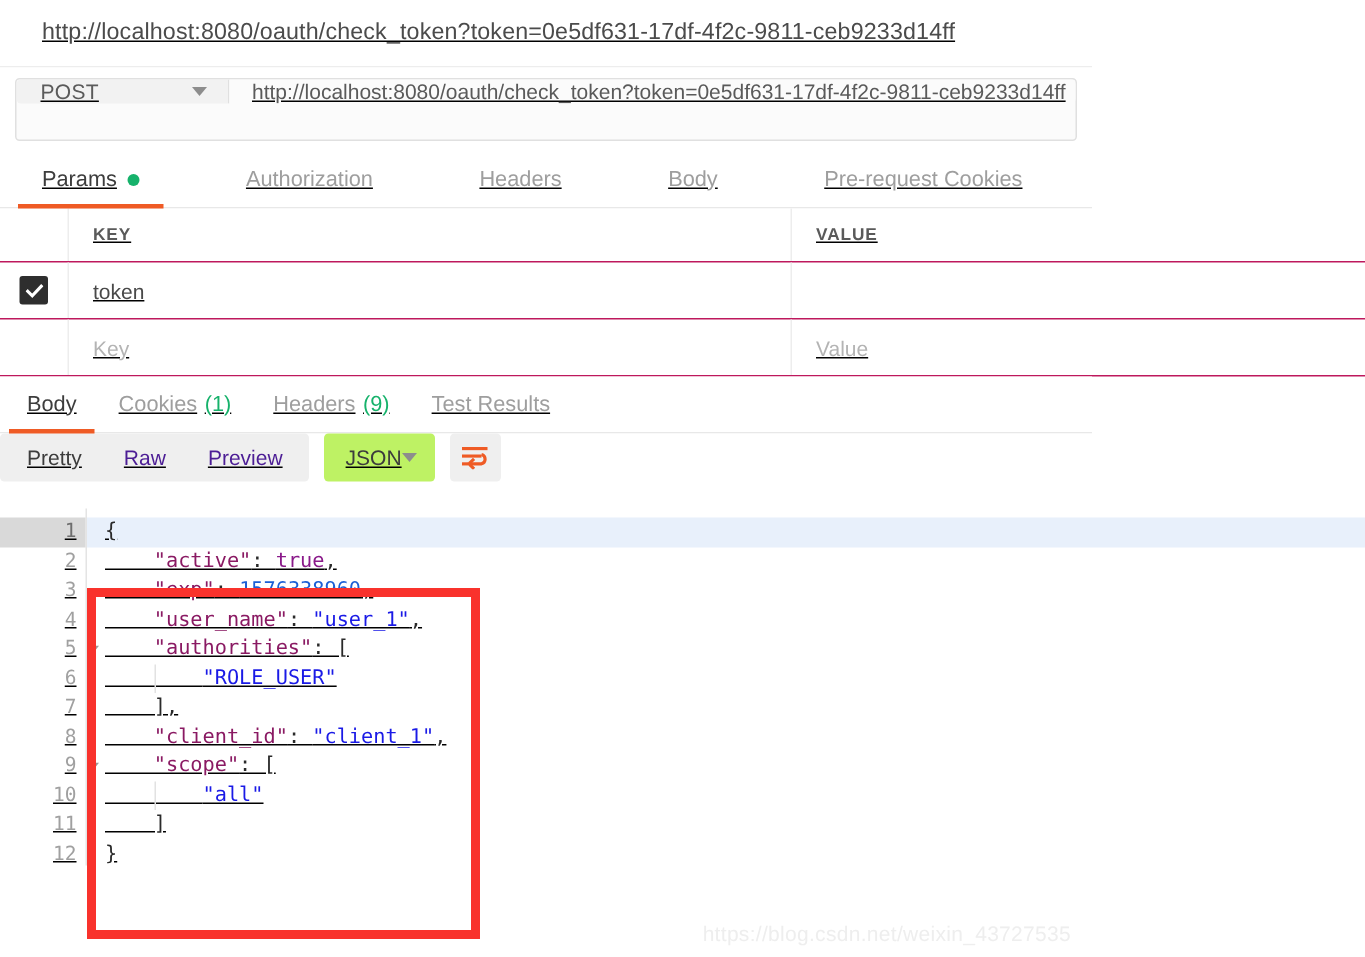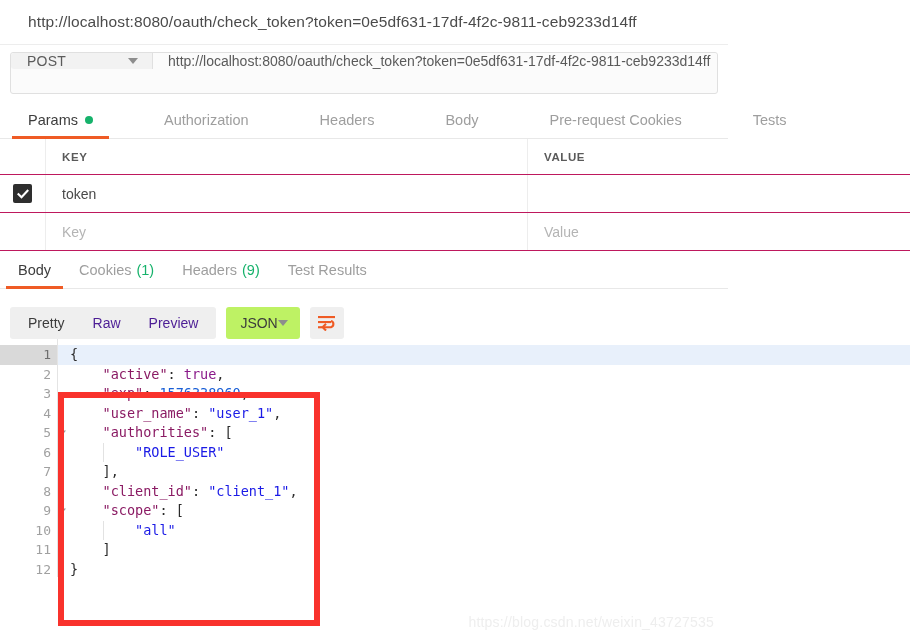--- a/index.html
+++ b/index.html
@@ -2,21 +2,21 @@
 <html><head>
 <meta charset="utf-8">
 <style>
   * { box-sizing: border-box; margin: 0; padding: 0; }
   html, body {
     width: 910px; height: 638px;
     background: #ffffff;
     font-family: "Liberation Sans", sans-serif;
     overflow: hidden;
   }
-  #app { position: relative; width: 728px; height: 638px; background: #fff; }
+  #app { position: relative; width: 728px; height: 638px; background: #fff; text-decoration: underline; }
 
   
   .url-banner {
     height: 45px;
     display: flex; align-items: center;
     padding-left: 28px;
     border-bottom: 1px solid #ededed;
     background: #fff;
   }
   .url-banner-text {
@@ -134,22 +134,22 @@
     padding-left: 4px;
     border-bottom: 1px solid #e8e8e8;
     background: #fff;
   }
   .resp-tabs .tab { padding: 0 14px; font-size: 14.5px; }
   .count { color: #16b26b; margin-left: 5px; }
 
   
   .resp-toolbar {
     height: 50px;
-    display: flex; align-items: flex-end;
-    padding-left: 10px; gap: 10px;
+    display: flex; align-items: flex-start;
+    gap: 10px;
     background: #fff;
   }
   .seg {
     display: flex; align-items: center;
     height: 32px; background: #efefef; border-radius: 3px;
     padding: 0 4px;
   }
   .seg-item {
     padding: 0 14px; height: 32px;
     display: flex; align-items: center;
@@ -264,23 +264,20 @@
       <span>Authorization</span>
     </div>
     <div class="tab">
       <span>Headers</span>
     </div>
     <div class="tab">
       <span>Body</span>
     </div>
     <div class="tab">
       <span>Pre-request Cookies</span>
-    </div>
-    <div class="tab">
-      <span>Tests</span>
     </div>
   </div>
 
   <div class="params-table">
     <div class="p-row head">
       <div class="p-cb"></div>
       <div class="p-key">KEY</div>
       <div class="p-val">VALUE</div>
     </div>
     <div class="p-row">

